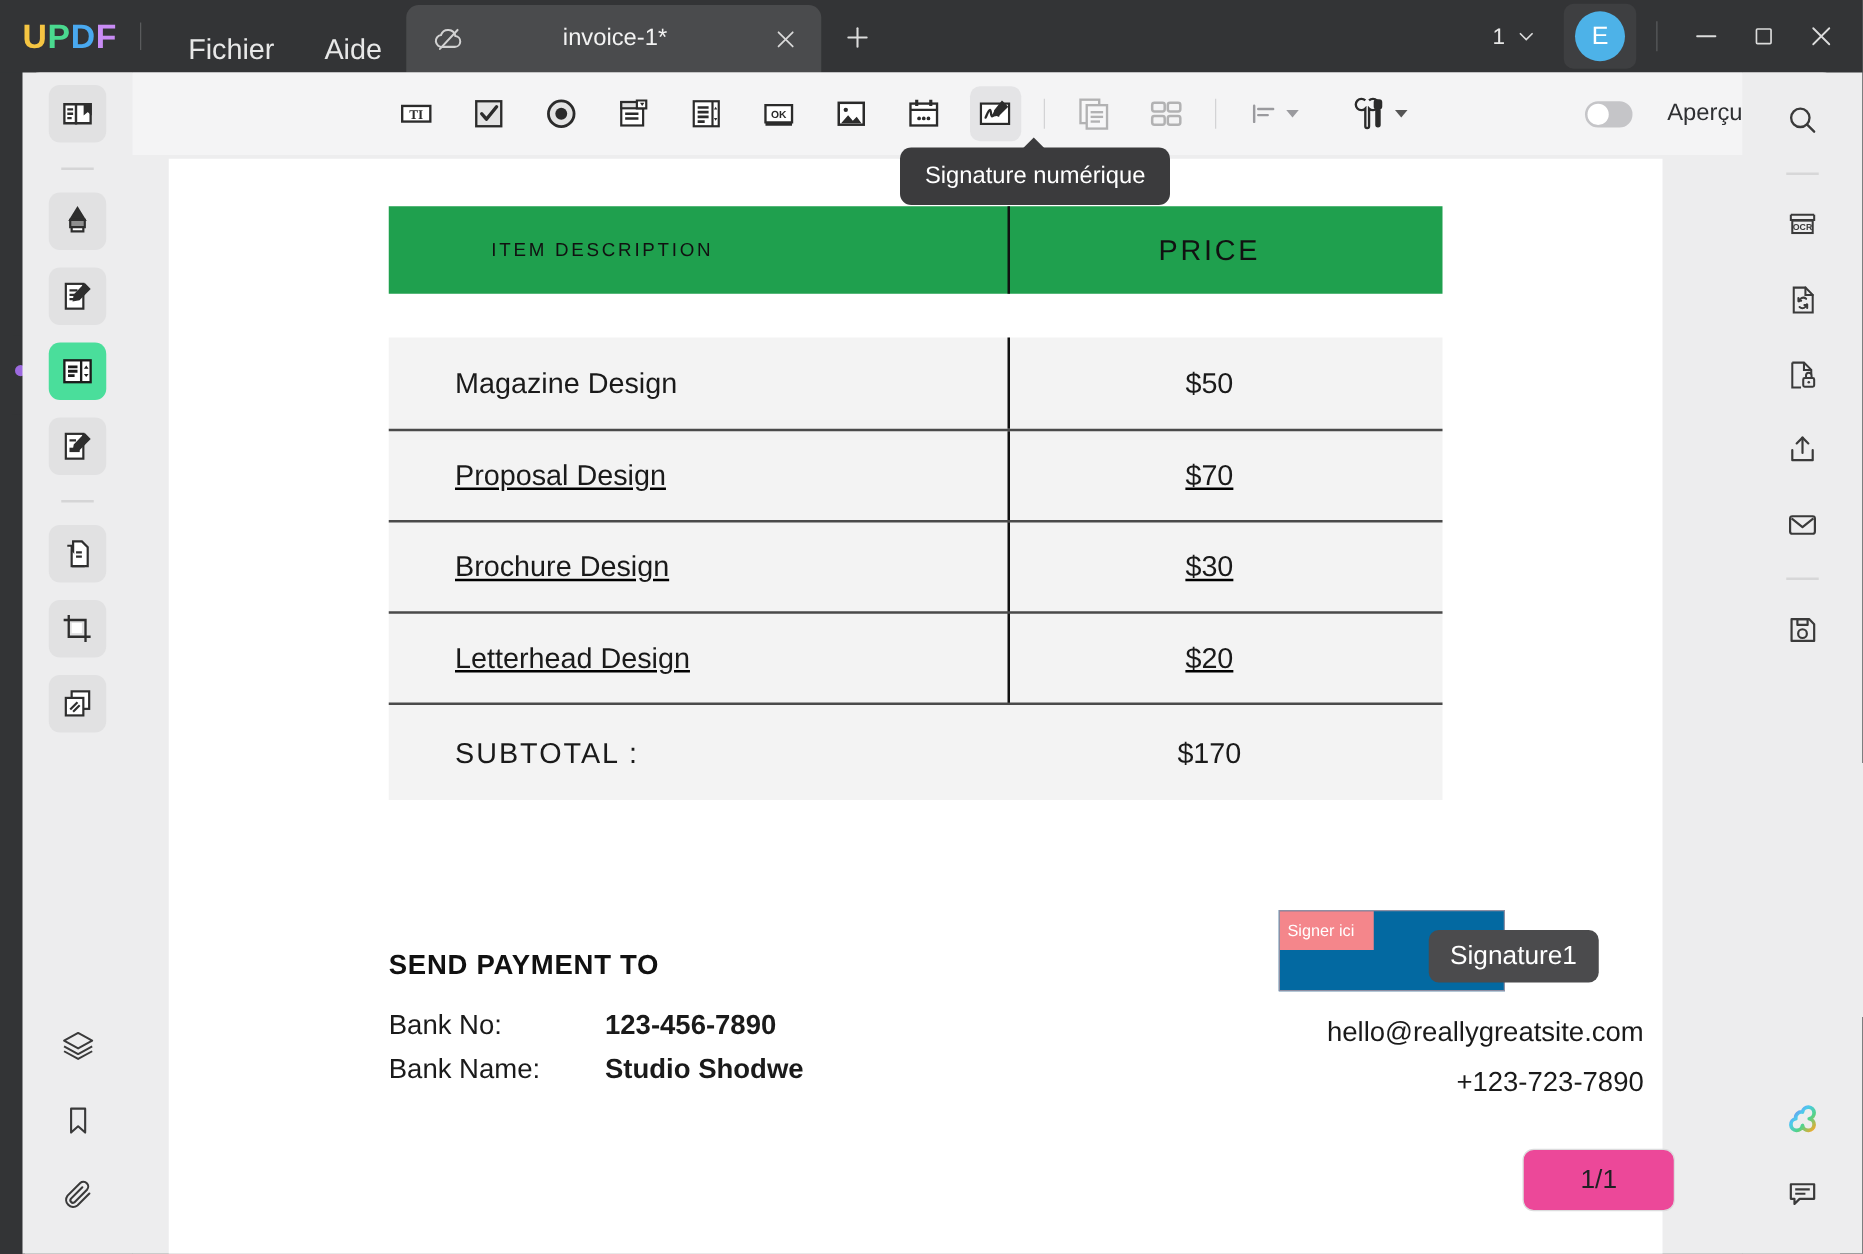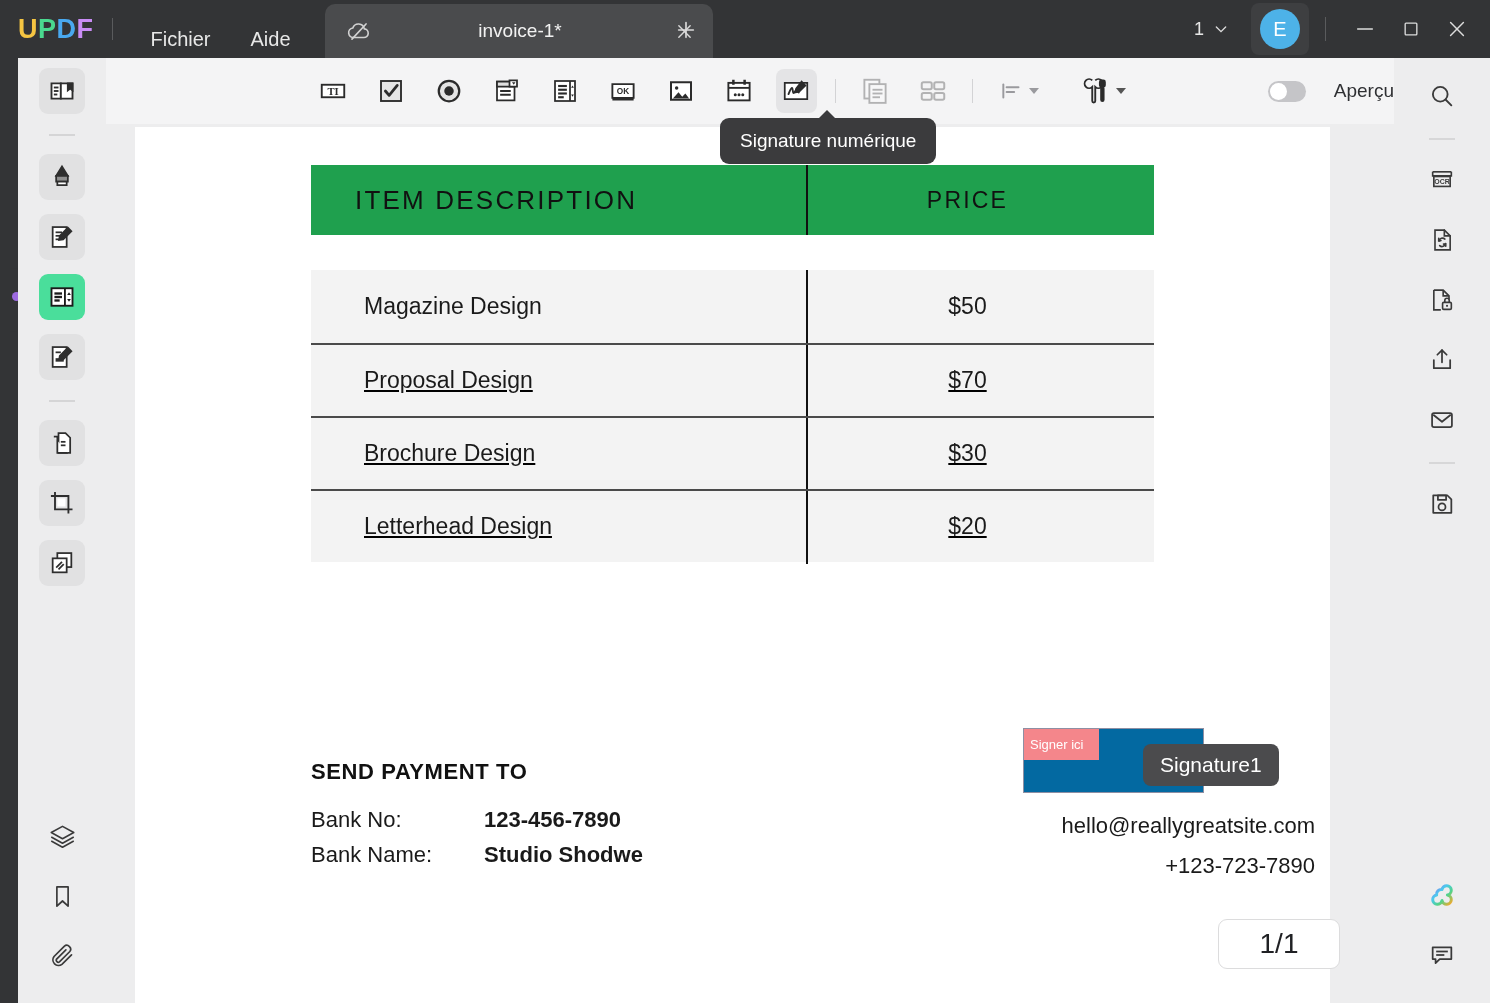--- a/index.html
+++ b/index.html
@@ -13,26 +13,26 @@
 
   
   .titlebar {
     position: absolute; top: 0; left: 0; width: 1490px; height: 58px;
     background: #333436; display: flex; align-items: center;
   }
   .logo { display: flex; align-items: center; margin-left: 18px; font-size: 27px; font-weight: bold; letter-spacing: 0.5px; }
   .logo span { line-height: 1; }
   .tb-divider { width: 1px; height: 22px; background: #5a5b5d; margin: 0 18px; }
   .menu-item {
-    color: #e8e8e8; font-size: 20px; padding: 6px 20px; cursor: default; margin-top: 20px;
+    color: #e8e8e8; font-size: 23px; padding: 6px 20px; cursor: default; margin-top: 20px;
   }
 
   
   .tab {
-    position: absolute; left: 325px; top: 4px; width: 388px; height: 54px;
+    position: absolute; left: 325px; top: 4px; width: 332px; height: 54px;
     background: #4a4b4d; border-radius: 10px 10px 0 0;
     display: flex; align-items: center;
   }
   .tab-cloud { margin-left: 20px; width: 28px; height: 28px; display:flex; align-items:center; justify-content:center;}
   .tab-title { flex: 1; text-align: center; color: #f2f2f2; font-size: 19px; }
   .tab-close { width: 34px; height: 34px; margin-right: 12px; display:flex; align-items:center; justify-content:center; border-radius:5px; }
   .tab-plus { position: absolute; left: 668px; top: 12px; width: 36px; height: 36px; display:flex; align-items:center; justify-content:center; border-radius:5px;}
 
   .tb-right { position: absolute; right: 0; top: 0; height: 58px; display: flex; align-items: center; }
   .zoomsel { display: flex; align-items: center; color: #e6e6e6; font-size: 18px; gap: 9px; padding: 5px 8px; border-radius: 5px;}
@@ -110,21 +110,21 @@
     position: absolute; left: 29px; top: 3px; width: 1195px; height: 879px;
     background: #ffffff;
   }
 
   
   .tbl { position: absolute; left: 176px; top: 38px; width: 843px; }
   .thead {
     height: 70px; background: #1fa04e; display: flex; align-items: center;
     position: relative;
   }
-  .thead .hcell1 { width: 495px; padding-left: 44px; font-size: 26px; letter-spacing: 2.2px; color: #111; }
+  .thead .hcell1 { width: 495px; padding-left: 82px; font-size: 15px; letter-spacing: 2.2px; color: #111; }
   .thead .hcell2 { flex: 1; text-align: center; font-size: 23px; letter-spacing: 2.2px; color: #111; padding-right:25px;}
   .thead .hdiv { position: absolute; left: 495px; top: 0; width: 2px; height: 70px; background: #111; }
 
   .tbody { margin-top: 35px; position: relative; background: #f3f3f3; }
   .trow { height: 73px; display: flex; align-items: center; position: relative; }
   .trow .c1 { width: 495px; padding-left: 53px; font-size: 23px; color: #1a1a1a; }
   .trow .c2 { flex: 1; text-align: center; font-size: 23px; color: #1a1a1a; padding-right:25px;}
   .trow .vline { position: absolute; left: 495px; top: 0; width: 2px; height: 73px; background: #111; }
   .trow + .trow { border-top: 2px solid #4a4a4a; text-decoration: underline; }
   .subtotal-row { height: 78px; display:flex; align-items:center; border-top: 2px solid #4a4a4a; position: relative;}
@@ -168,23 +168,23 @@
     padding: 12px 20px; border-radius: 9px; white-space: nowrap;
   }
   .tip::before {
     content: ""; position: absolute; left: 98px; top: -8px;
     border-left: 9px solid transparent; border-right: 9px solid transparent;
     border-bottom: 9px solid #3b3b3d;
   }
 
   .pageind {
     position: absolute; left: 1218px; top: 919px; width: 122px; height: 50px;
-    background: #ffffff; border: 1px solid #dcdcdd; border-radius: 9px;
+    background: #ec4899; border: 1px solid #dcdcdd; border-radius: 9px;
     display: flex; align-items: center; justify-content: center;
-    font-size: 28px; color: #202124;
+    font-size: 21px; color: #202124;
   }
 
   
   .rsidebar {
     position: absolute; left: 1394px; top: 58px; width: 96px; height: 945px;
     background: #ededee; display: flex; flex-direction: column; align-items: center;
     padding-top: 14px;
   }
   .rsb-btn { width: 48px; height: 48px; border-radius: 9px; margin-bottom: 12px;
     display: flex; align-items: center; justify-content: center; }
@@ -501,20 +501,24 @@
           <div class="trow">
             <div class="c1">Brochure Design</div>
             <div class="vline"></div>
             <div class="c2">$30</div>
           </div>
           <div class="trow">
             <div class="c1">Letterhead Design</div>
             <div class="vline"></div>
             <div class="c2">$20</div>
           </div>
+          <div class="subtotal-row">
+            <div class="c1">SUBTOTAL :</div>
+            <div class="c2">$170</div>
+          </div>
         </div>
       </div>
 
       <div class="pay">
         <div class="pay-title">SEND PAYMENT TO</div>
         <div class="pay-rows">
           <div class="pay-row">
             <span class="lbl">Bank No:</span>
             <span class="val">123-456-7890</span>
           </div>

